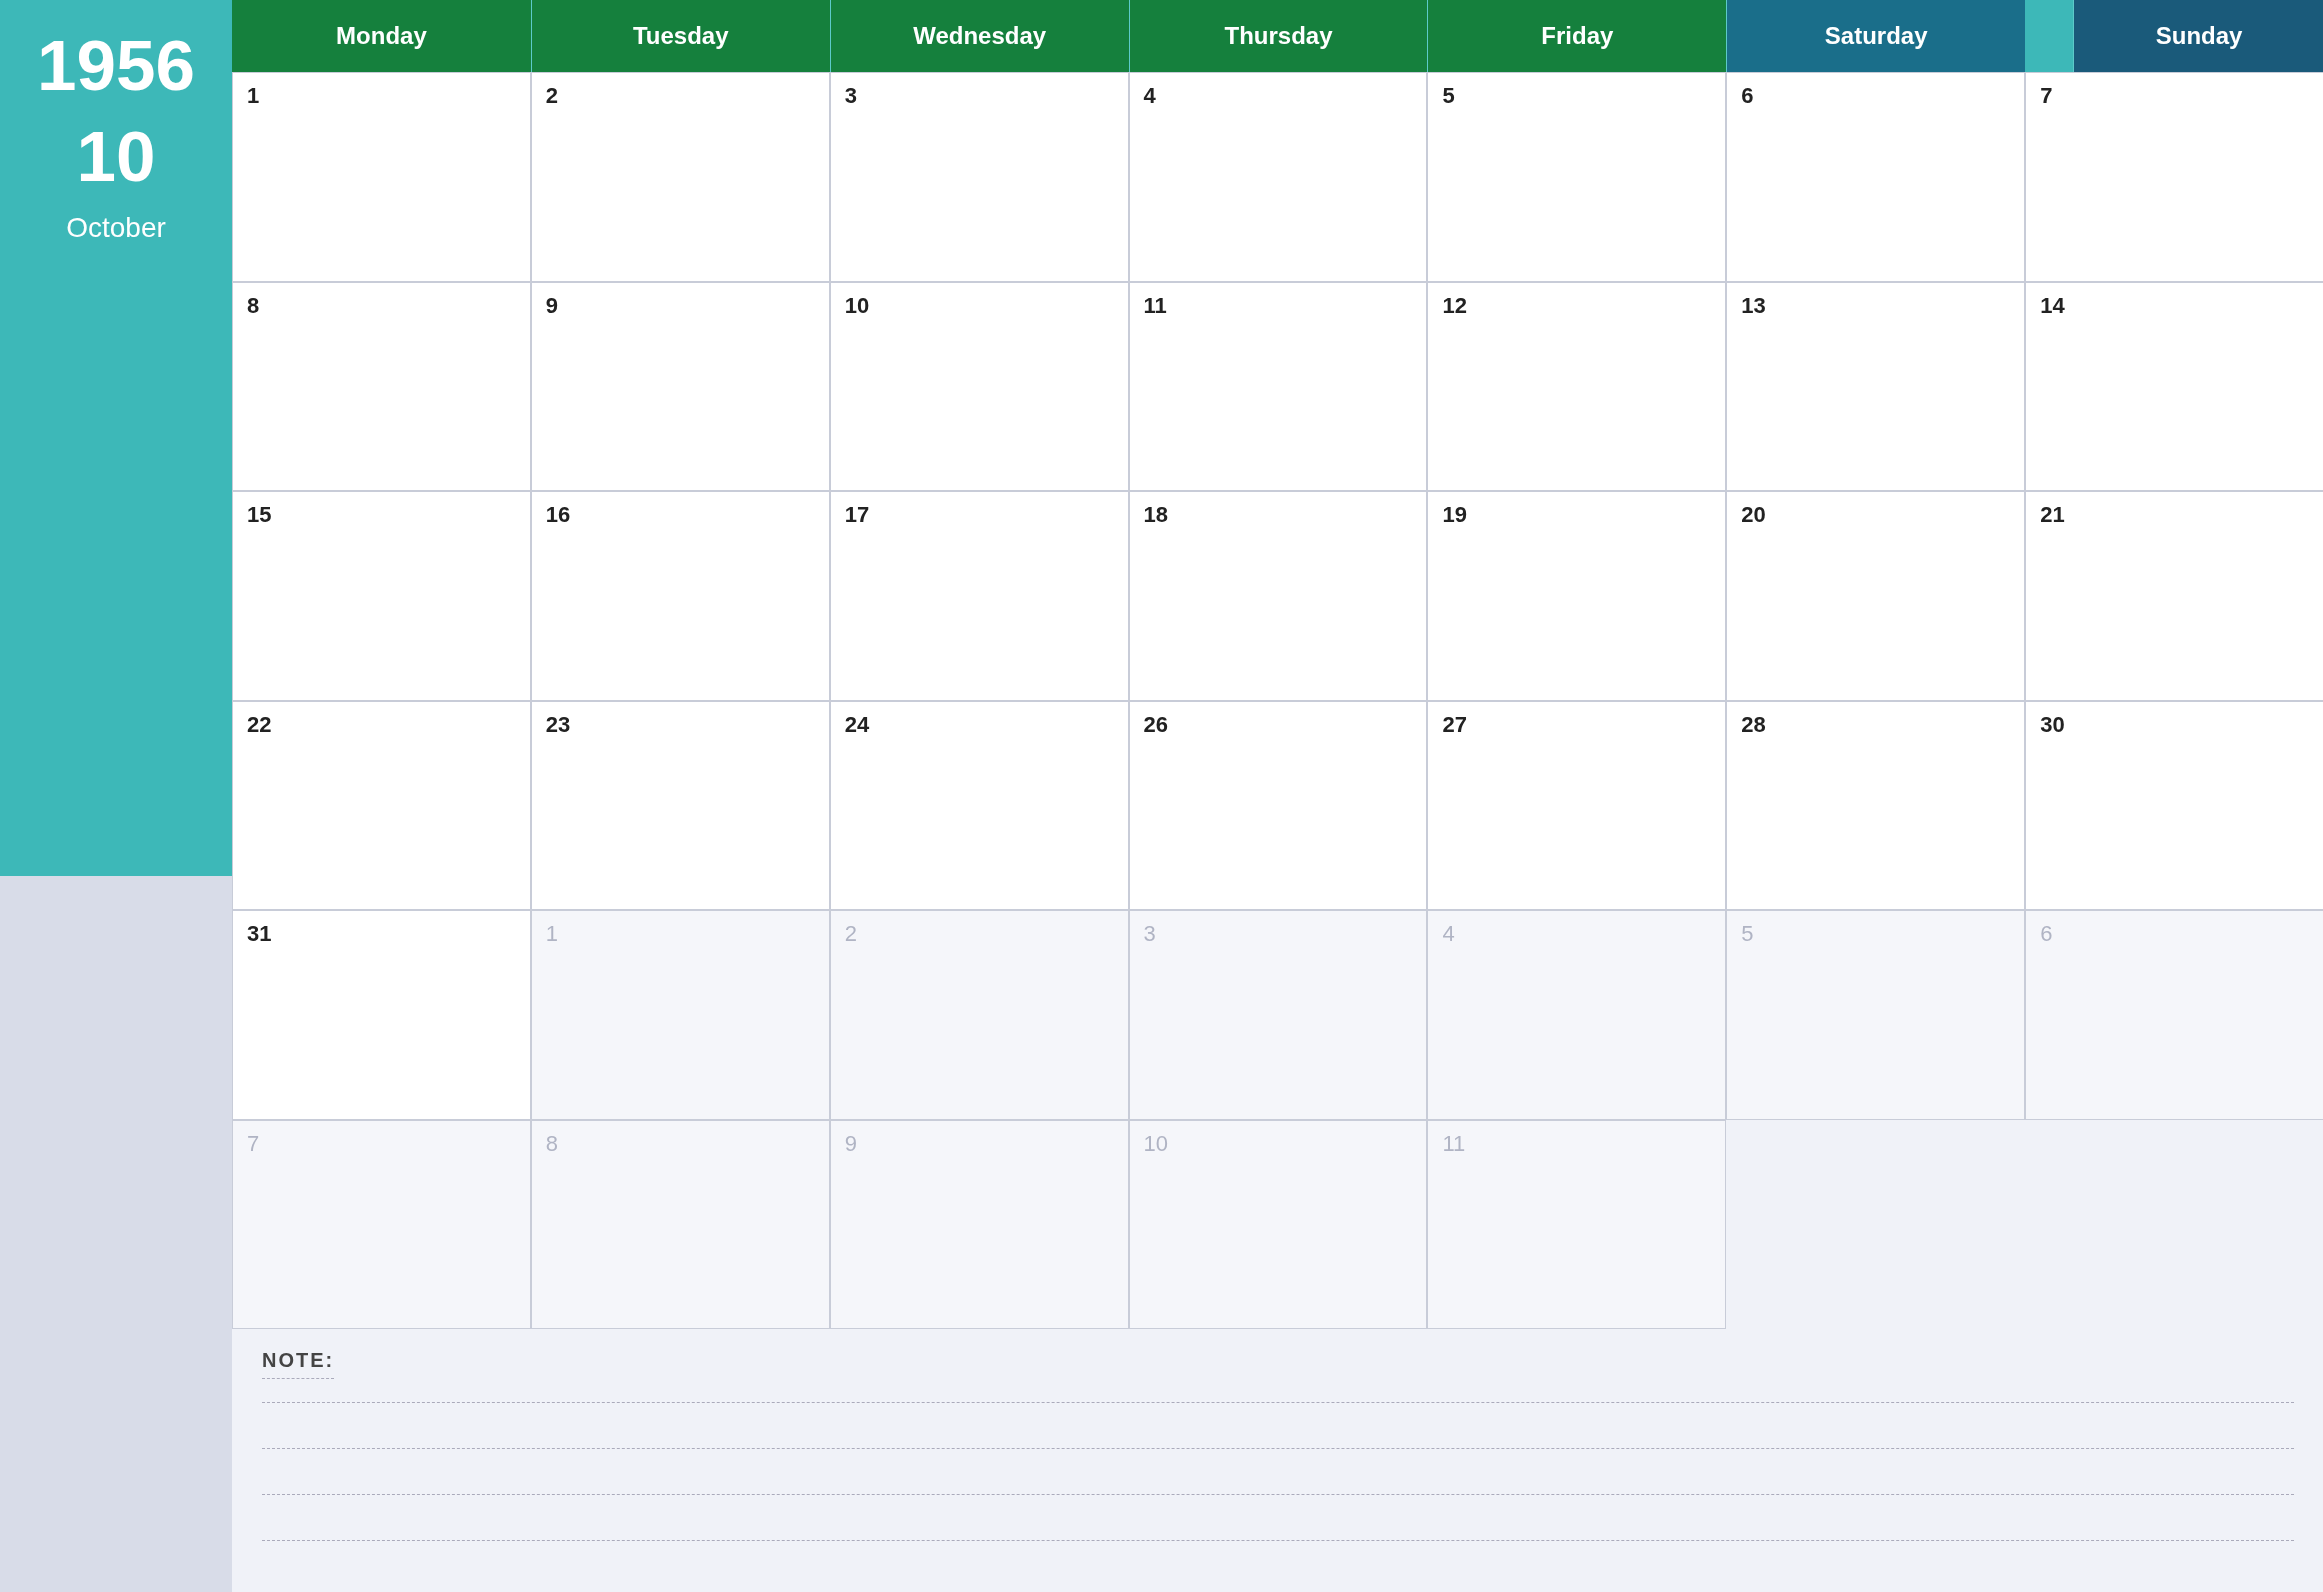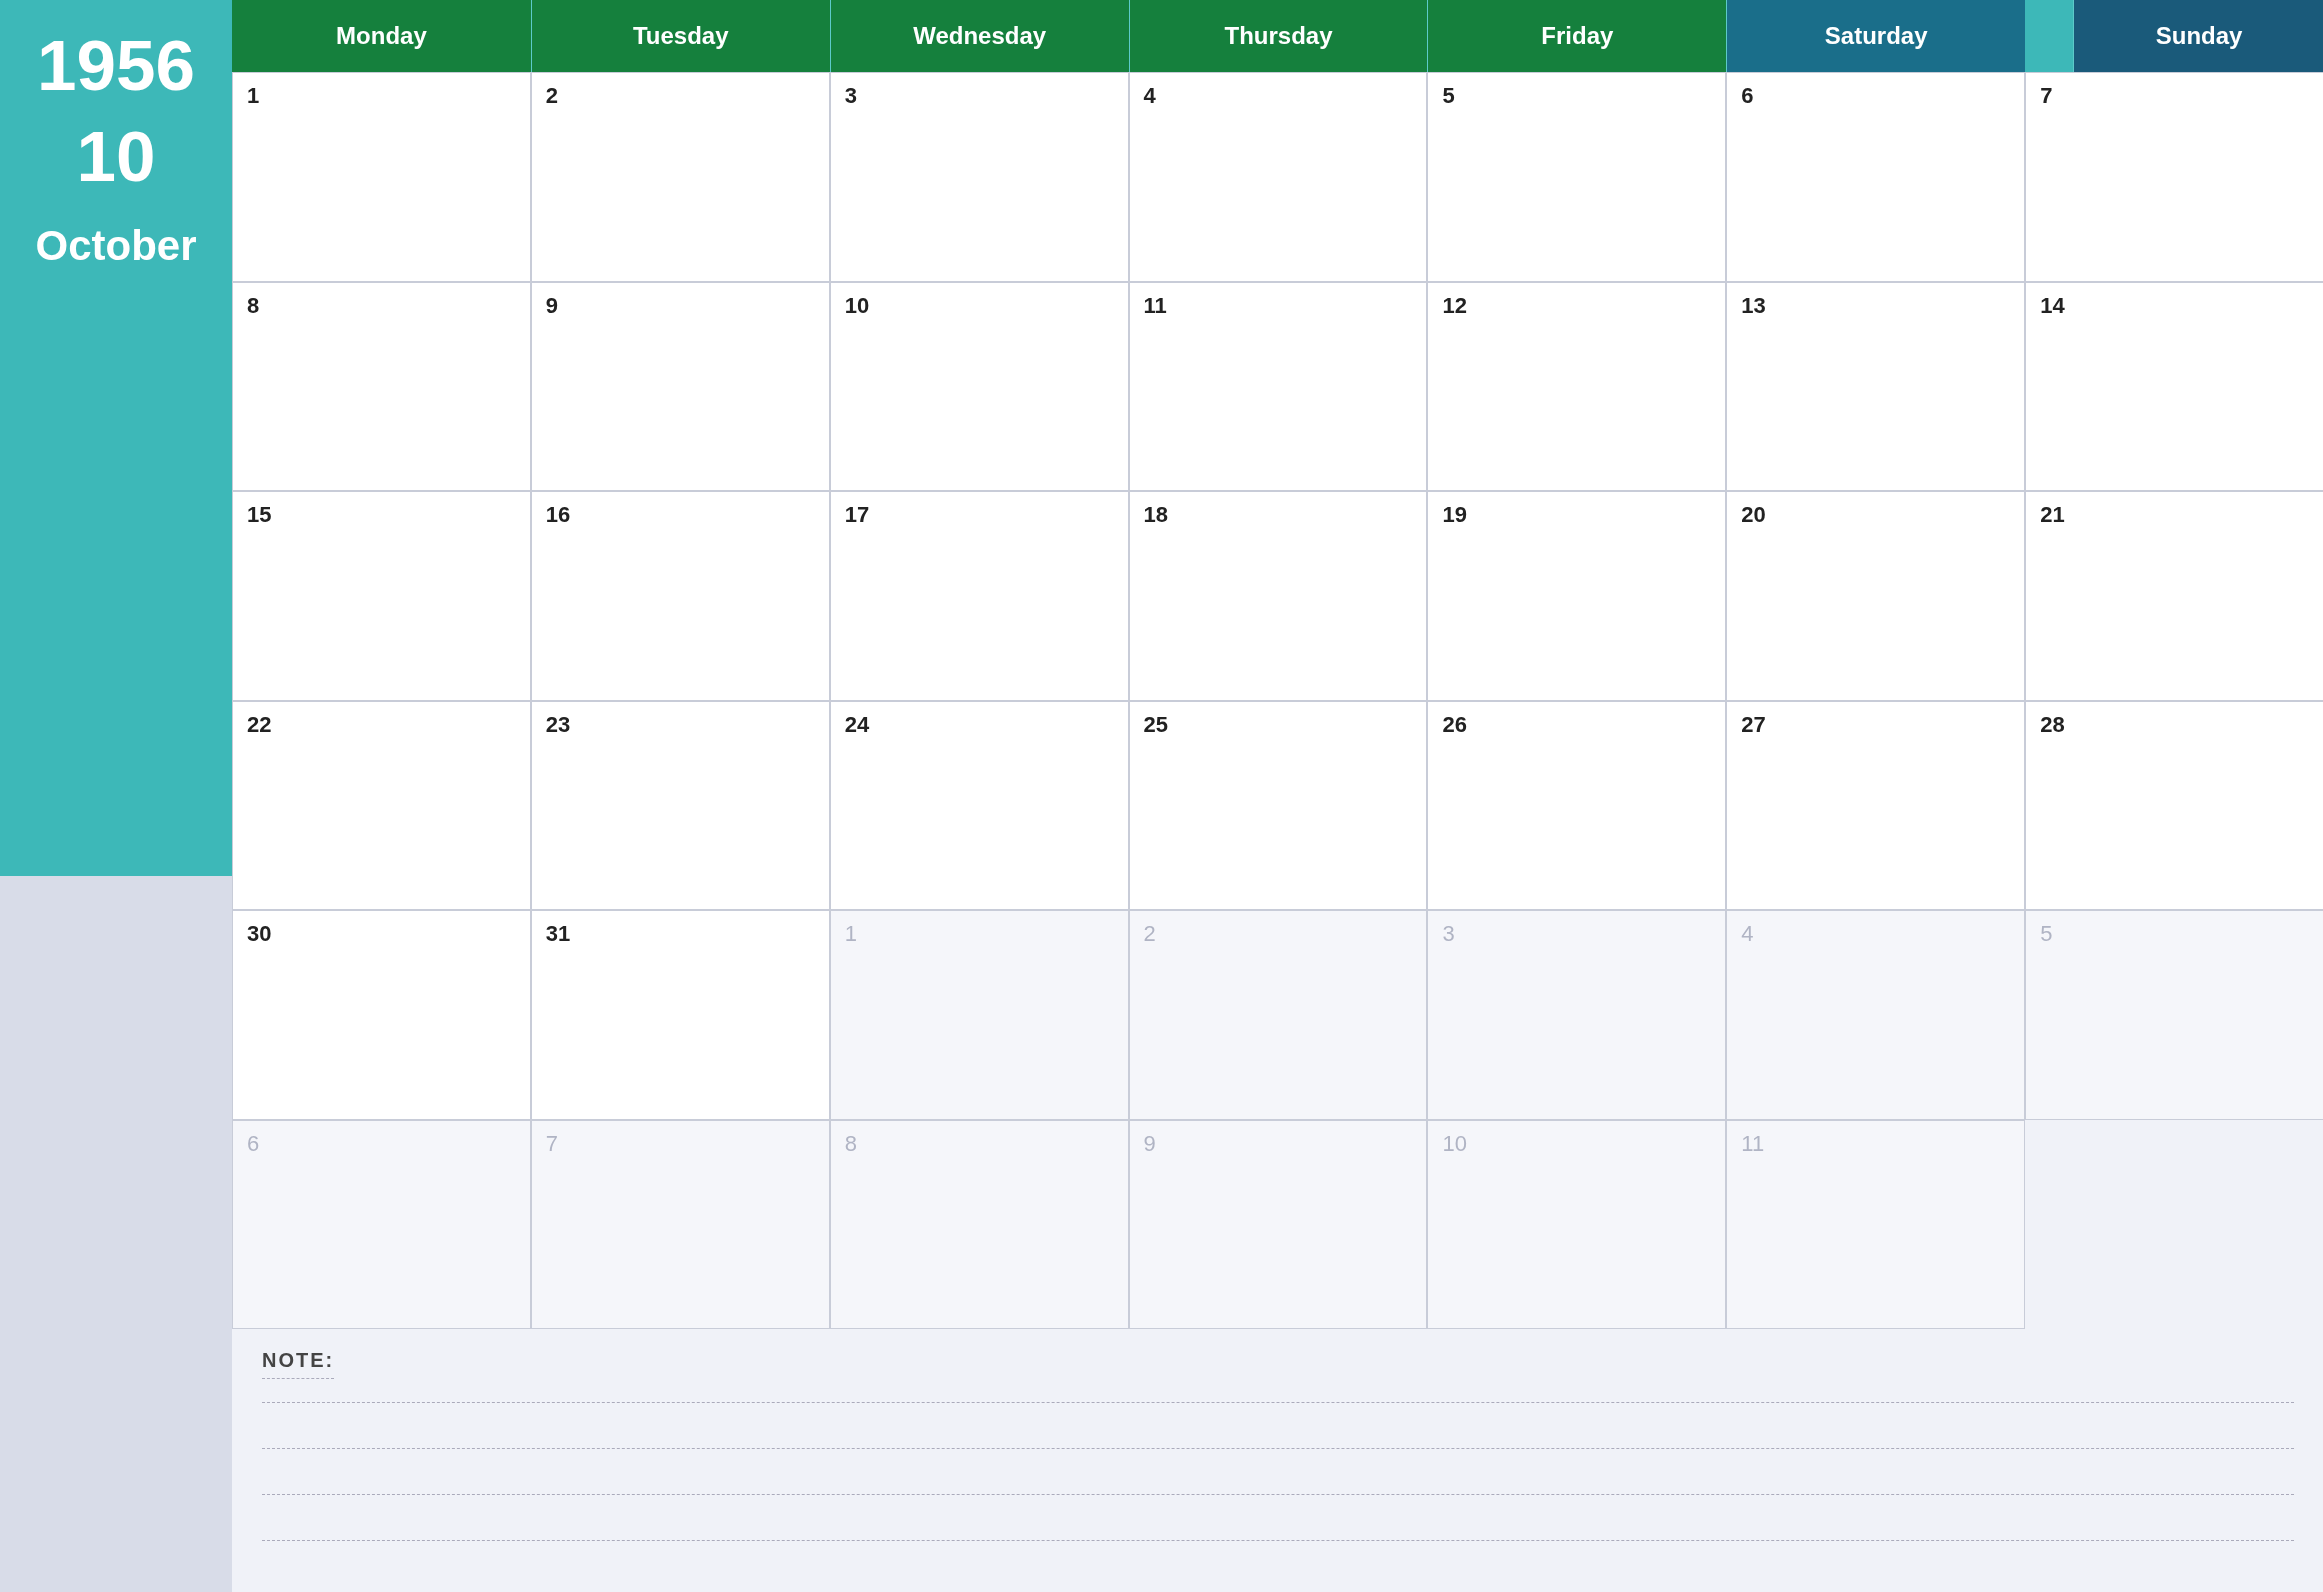--- a/index.html
+++ b/index.html
@@ -33,23 +33,22 @@
     }
     .sidebar-week {
       color: white;
       font-size: 71px;
       font-weight: bold;
       line-height: 1;
       margin-bottom: 20px;
     }
     .sidebar-month {
       color: white;
-      font-size: 42px;
-      font-weight: bold;
-      margin-top: 10px;
+      font-size: 28px;
+      font-weight: normal;
     }
     .main {
       flex: 1;
       display: flex;
       flex-direction: column;
       background: #f0f2f8;
     }
     .day-headers {
       display: grid;
       grid-template-columns: repeat(7, 1fr);
@@ -159,21 +158,20 @@
         <div class="day-cell"><span class="day-number">15</span></div>
         <div class="day-cell"><span class="day-number">16</span></div>
         <div class="day-cell"><span class="day-number">17</span></div>
         <div class="day-cell"><span class="day-number">18</span></div>
         <div class="day-cell"><span class="day-number">19</span></div>
         <div class="day-cell"><span class="day-number">20</span></div>
         <div class="day-cell"><span class="day-number">21</span></div>
         <div class="day-cell"><span class="day-number">22</span></div>
         <div class="day-cell"><span class="day-number">23</span></div>
         <div class="day-cell"><span class="day-number">24</span></div>
-        <div class="day-cell"><span class="day-number">25</span></div>
         <div class="day-cell"><span class="day-number">26</span></div>
         <div class="day-cell"><span class="day-number">27</span></div>
         <div class="day-cell"><span class="day-number">28</span></div>
         <div class="day-cell"><span class="day-number">30</span></div>
         <div class="day-cell"><span class="day-number">31</span></div>
         <div class="day-cell other-month"><span class="day-number other-month-num">1</span></div>
         <div class="day-cell other-month"><span class="day-number other-month-num">2</span></div>
         <div class="day-cell other-month"><span class="day-number other-month-num">3</span></div>
         <div class="day-cell other-month"><span class="day-number other-month-num">4</span></div>
         <div class="day-cell other-month"><span class="day-number other-month-num">5</span></div>

